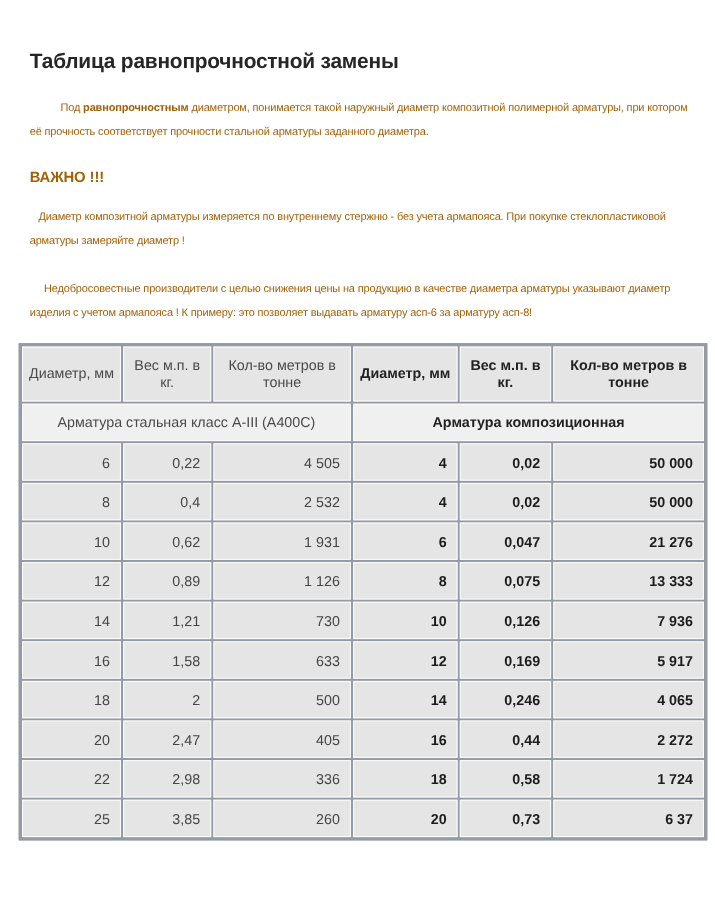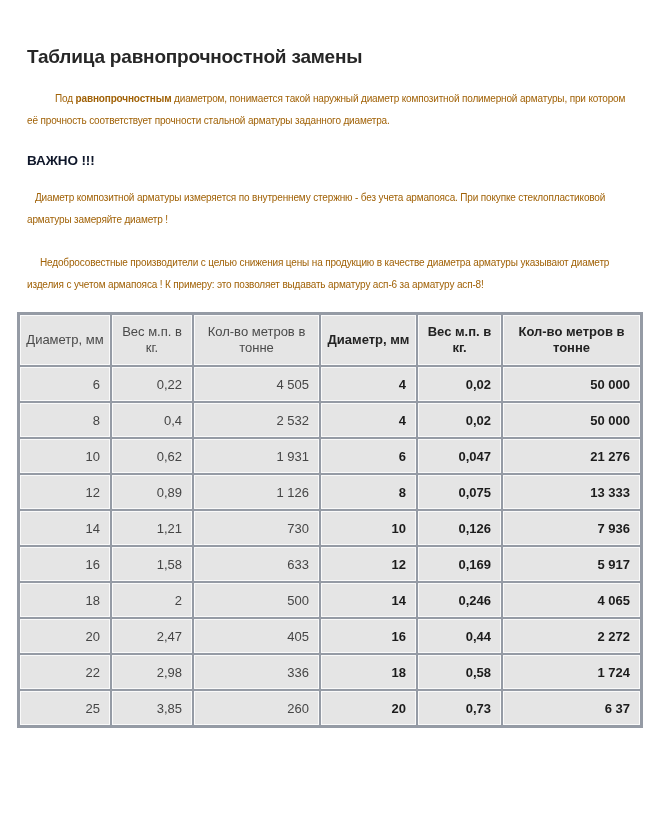--- a/index.html
+++ b/index.html
@@ -33,21 +33,21 @@
     letter-spacing: -0.15px;
     color: #a16207;
   }
   p.p1 { text-indent: 28px; }
   p.p2 { text-indent: 8px;  }
   p.p3 { text-indent: 13px; margin-bottom: 16px; }
   .bold-term { font-weight: bold; }
   .important-note {
     font-size: 13.5px;
     font-weight: bold;
-    color: #0f172a;
+    color: #a16207;
     margin: 0 0 19px 0;
     letter-spacing: -0.1px;
   }
   table.rebar-table {
     margin-left: -10px;
     width: 610px;
     table-layout: fixed;
     border-collapse: separate;
     border-spacing: 2px;
     background: #959ba5;
@@ -125,20 +125,24 @@
     </colgroup>
     <thead>
       <tr>
         <th>Диаметр, мм</th>
         <th>Вес м.п. в кг.</th>
         <th>Кол-во метров в тонне</th>
         <th class="comp">Диаметр, мм</th>
         <th class="comp">Вес м.п. в кг.</th>
         <th class="comp">Кол-во метров в тонне</th>
       </tr>
+      <tr class="group-row">
+        <th colspan="3">Арматура стальная класс А-III (А400С)</th>
+        <th colspan="3" class="comp">Арматура композиционная</th>
+      </tr>
     </thead>
     <tbody id="table-body">
         <tr>
           <td>6</td>
           <td>0,22</td>
           <td>4 505</td>
           <td class="comp">4</td>
           <td class="comp">0,02</td>
           <td class="comp">50 000</td>
         </tr>

